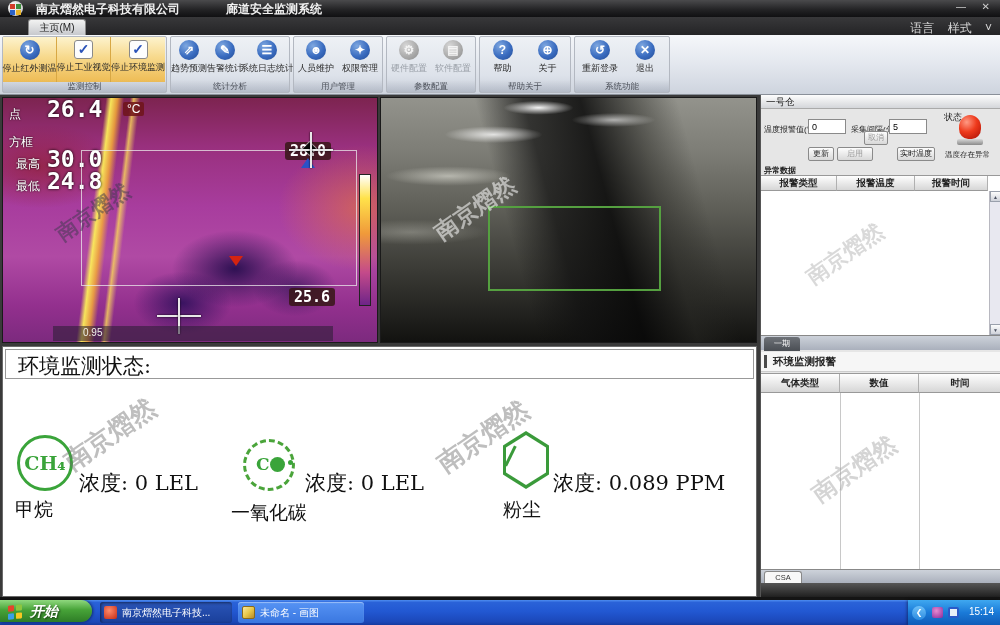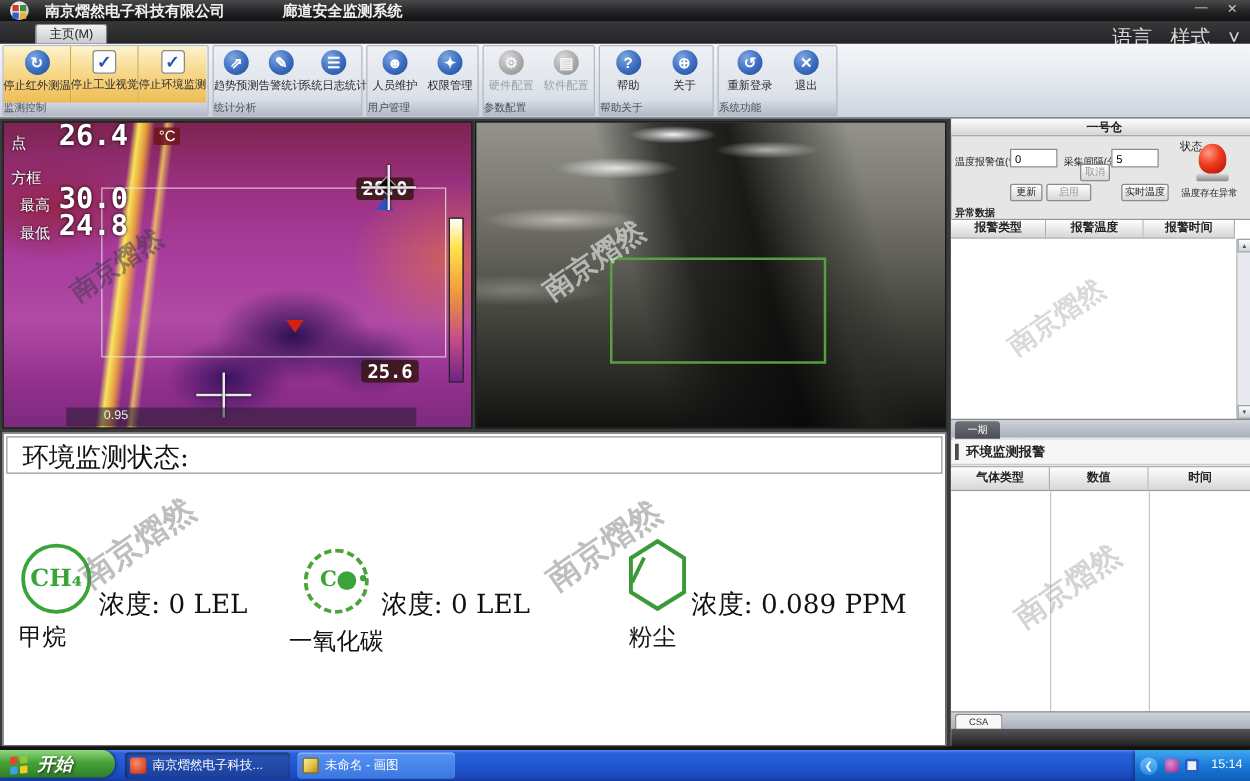--- a/index.html
+++ b/index.html
@@ -21,31 +21,31 @@
   .tb-app { position:absolute; left:226px; top:1px; font:bold 12px "DejaVu Serif","Liberation Serif",serif; }
   .tb-min { position:absolute; right:34px; top:1px; font-size:10px; color:#ccc; cursor:pointer; }
   .tb-close { position:absolute; right:10px; top:1px; font-size:10px; color:#ccc; cursor:pointer; }
 
   
   .tabrow { position:absolute; left:0; top:17px; width:1000px; height:18px;
     background:linear-gradient(180deg,#38383a,#242426); }
   .home-tab { position:absolute; left:28px; top:2px; width:58px; height:16px;
     background:linear-gradient(180deg,#f2f2f2,#c7c9cd); border:1px solid #8a8a8a; border-bottom:none;
     border-radius:3px 3px 0 0; font-size:10px; color:#222; text-align:center; line-height:15px; cursor:pointer; }
-  .menu-right { position:absolute; right:8px; top:3px; font-size:16px; color:#d8d8d8; }
+  .menu-right { position:absolute; right:8px; top:3px; font-size:12px; color:#d8d8d8; }
   .menu-right span { margin-left:10px; cursor:pointer; }
 
   
   .ribbon { position:absolute; left:0; top:35px; width:1000px; height:60px;
     background:linear-gradient(180deg,#f5f7fa 0%,#e3e7ee 50%,#ced4de 100%); border-bottom:1px solid #8a9099; }
   .rgroups { position:absolute; left:2px; top:1px; height:57px; display:flex; gap:3px; }
   .rgroup { height:57px; border:1px solid #b3b8c1; border-radius:2px; position:relative;
     background:linear-gradient(180deg,#eef1f5 0%,#dde2ea 70%,#c9cfda 100%); }
   .rgroup-label { position:absolute; left:0; right:0; bottom:0; height:12px; font-size:8.5px; color:#4a4f58;
-    line-height:12px; background:linear-gradient(180deg,rgba(0,0,0,0),rgba(120,130,145,.25)); }
+    text-align:center; line-height:12px; background:linear-gradient(180deg,rgba(0,0,0,0),rgba(120,130,145,.25)); }
   .rbtns { display:flex; height:45px; }
   .rbtn { display:flex; flex-direction:column; align-items:center; justify-content:flex-start;
     padding-top:3px; cursor:pointer; }
   .rbtn .lbl { font-size:9px; color:#2a2a2a; margin-top:2px; white-space:nowrap; }
   .amber .rbtn { width:54px; background:linear-gradient(180deg,#fdf3cd 0%,#f7d98c 45%,#eebc55 100%);
     border-right:1px solid #d8a844; }
   .amber .rbtn:last-child { border-right:none; }
   .ico-circle { width:20px; height:20px; border-radius:50%; color:#fff; font-size:12px; font-weight:bold;
     text-align:center; line-height:20px;
     background:radial-gradient(circle at 35% 30%, #7fa8e0 0%, #3a6cc0 55%, #234a92 100%); }
@@ -121,21 +121,21 @@
     clip-path:polygon(50% 0,100% 25%,100% 75%,50% 100%,0 75%,0 25%); }
   .dust-inner { position:absolute; left:3px; top:4px; right:3px; bottom:4px; background:#fff;
     clip-path:polygon(50% 0,100% 25%,100% 75%,50% 100%,0 75%,0 25%); }
   .dust-bond { position:absolute; left:6px; top:14px; width:3px; height:22px; background:#3a9a3a; transform:rotate(26deg); }
 
   
   .rpanel { position:absolute; left:760px; top:95px; width:240px; height:505px; background:#e6e6e6;
     border-left:1px solid #555; font-size:9px; color:#222; }
   .rp-header { position:absolute; left:0; top:0; width:240px; height:14px;
     background:linear-gradient(180deg,#fdfdfd,#d4d6da); border-bottom:1px solid #aaa;
-    font-weight:bold; font-size:9.5px; padding:1px 0 0 5px;text-align:center; }
+    font-weight:normal; font-size:9.5px; padding:1px 0 0 5px; }
   .rp-status { position:absolute; left:183px; top:16px; font-size:9px; }
   .rp-lbl { position:absolute; font-size:8px; white-space:nowrap; }
   .rp-input { position:absolute; height:15px; border:1px solid #8a8a8a; background:#fff; font-size:9px;
     padding:0 3px; width:38px; }
   .rp-btn { position:absolute; height:14px; font-size:8px; background:linear-gradient(180deg,#fdfdfd,#d8d8d8);
     border:1px solid #8a8a8a; border-radius:2px; text-align:center; line-height:12px; cursor:pointer; }
   .rp-btn.dis { color:#9a9a9a; }
   .lamp { position:absolute; left:196px; top:20px; width:26px; height:32px; }
   .lamp-bulb { position:absolute; left:2px; top:0; width:22px; height:24px; border-radius:50% 50% 42% 42%;
     background:radial-gradient(circle at 35% 30%, #ff9a84 0%, #ee3a1c 45%, #a80e04 100%); }

